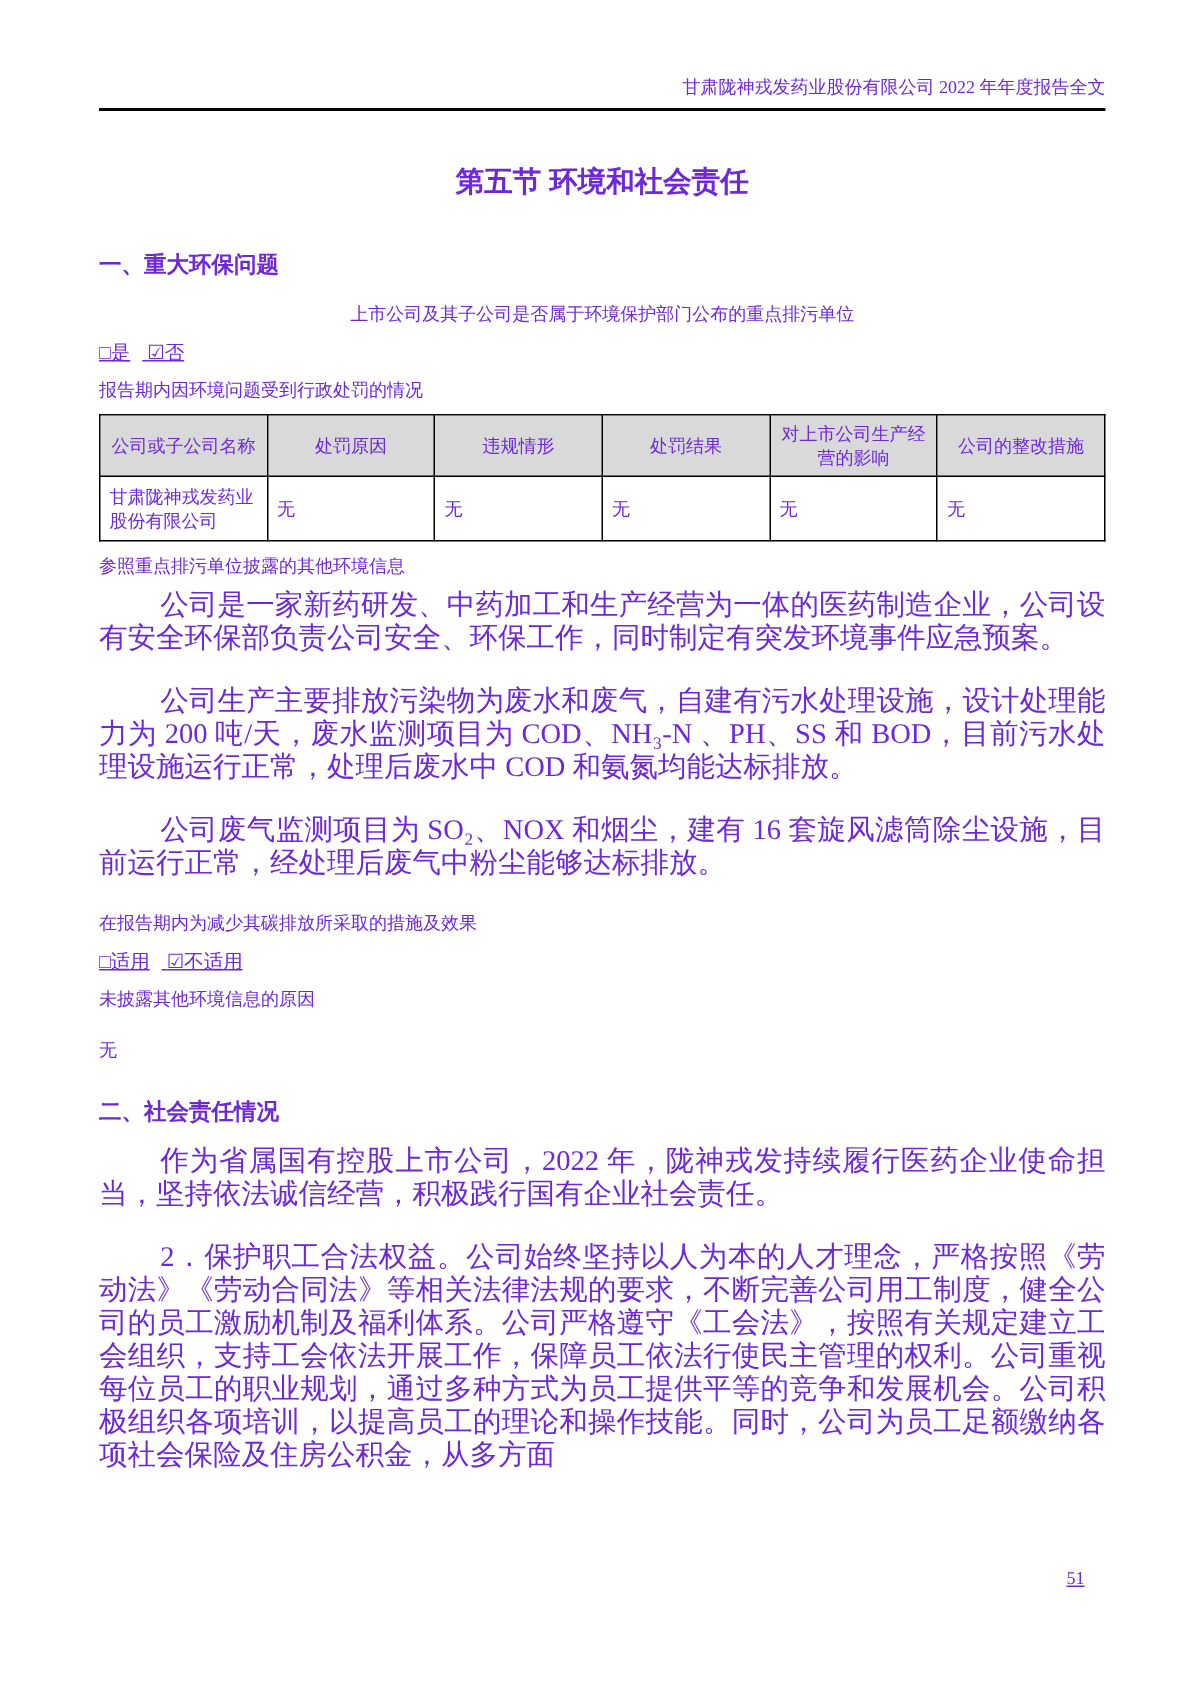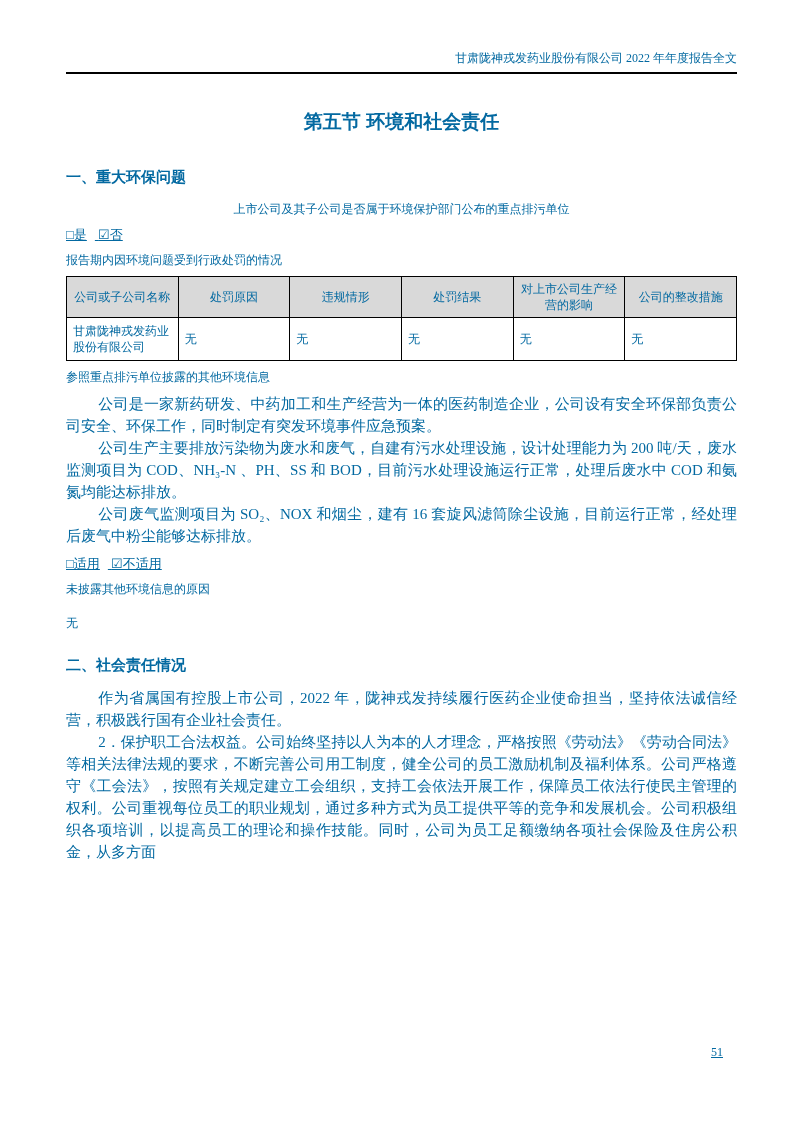--- a/index.html
+++ b/index.html
@@ -1,21 +1,21 @@
 <!DOCTYPE html>
 <html><head>
 <meta charset="utf-8">
 <style>
   html, body { margin: 0; padding: 0; background: #ffffff; }
   .page {
     position: relative;
     width: 793px;
     height: 1122px;
     background: #ffffff;
-    color: #0369a1;
+    color: #6d28d9;
     font-family: "Liberation Serif", "DejaVu Serif", serif;
     overflow: hidden;
     box-sizing: border-box;
   }
   .content {
     padding: 0 56px 0 66px;
   }
   .doc-header {
     padding-top: 50px;
     padding-bottom: 6px;
@@ -72,25 +72,25 @@
     font-weight: normal;
     text-align: center;
     vertical-align: middle;
   }
   table.penalty-table td {
     text-align: left;
     vertical-align: middle;
     height: 34px;
   }
   .body-para {
-    font-size: 15px;
+    font-size: 19px;
     line-height: 22px;
     text-align: justify;
     text-indent: 2.15em;
-    margin: 0 0;
+    margin: 20px 0;
   }
   .first-para { margin-top: 7px; }
   .none-value {
     font-size: 12px;
     line-height: 17px;
     margin-top: 17px;
   }
   .intro-para { margin-top: 12px; }
   .page-number {
     position: absolute;
@@ -145,20 +145,21 @@
         </tr>
       </tbody>
     </table>
 
     <div class="label-line">参照重点排污单位披露的其他环境信息</div>
 
     <p class="body-para first-para">公司是一家新药研发、中药加工和生产经营为一体的医药制造企业，公司设有安全环保部负责公司安全、环保工作，同时制定有突发环境事件应急预案。</p>
     <p class="body-para">公司生产主要排放污染物为废水和废气，自建有污水处理设施，设计处理能力为 200 吨/天，废水监测项目为 COD、NH₃-N 、PH、SS 和 BOD，目前污水处理设施运行正常，处理后废水中 COD 和氨氮均能达标排放。</p>
     <p class="body-para">公司废气监测项目为 SO₂、NOX 和烟尘，建有 16 套旋风滤筒除尘设施，目前运行正常，经处理后废气中粉尘能够达标排放。</p>
 
+    <div class="label-line" style="margin-top:10px;">在报告期内为减少其碳排放所采取的措施及效果</div>
 
     <div class="checkbox-line">
       <span class="cb-option">□适用</span>
       <span class="cb-option">☑不适用</span>
     </div>
 
     <div class="label-line">未披露其他环境信息的原因</div>
 
     <div class="none-value">无</div>
 

